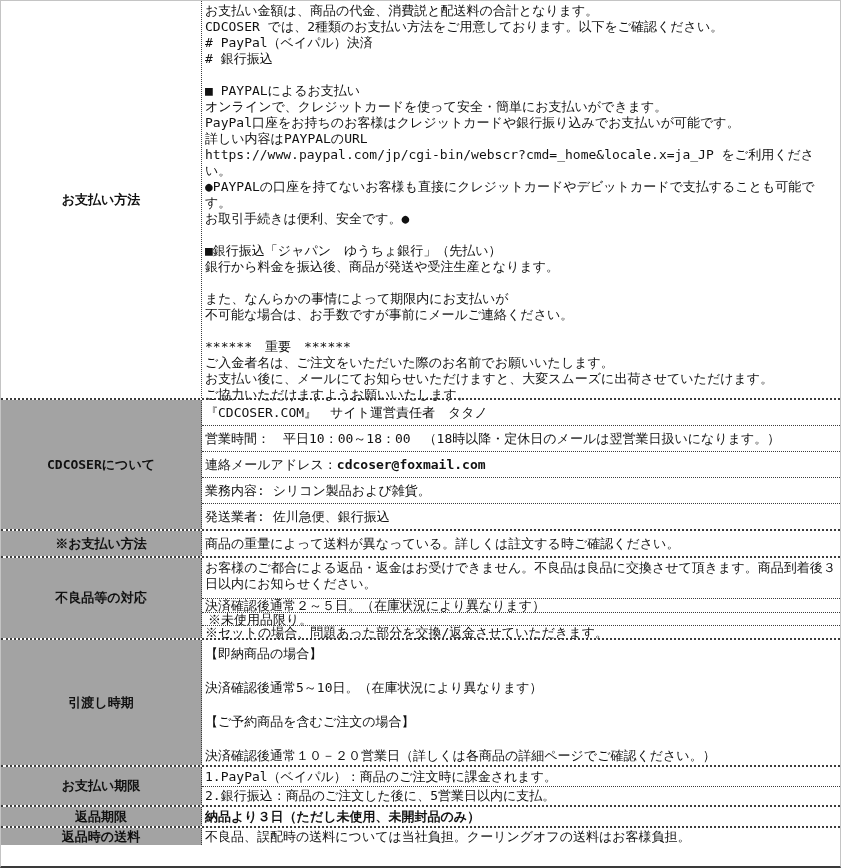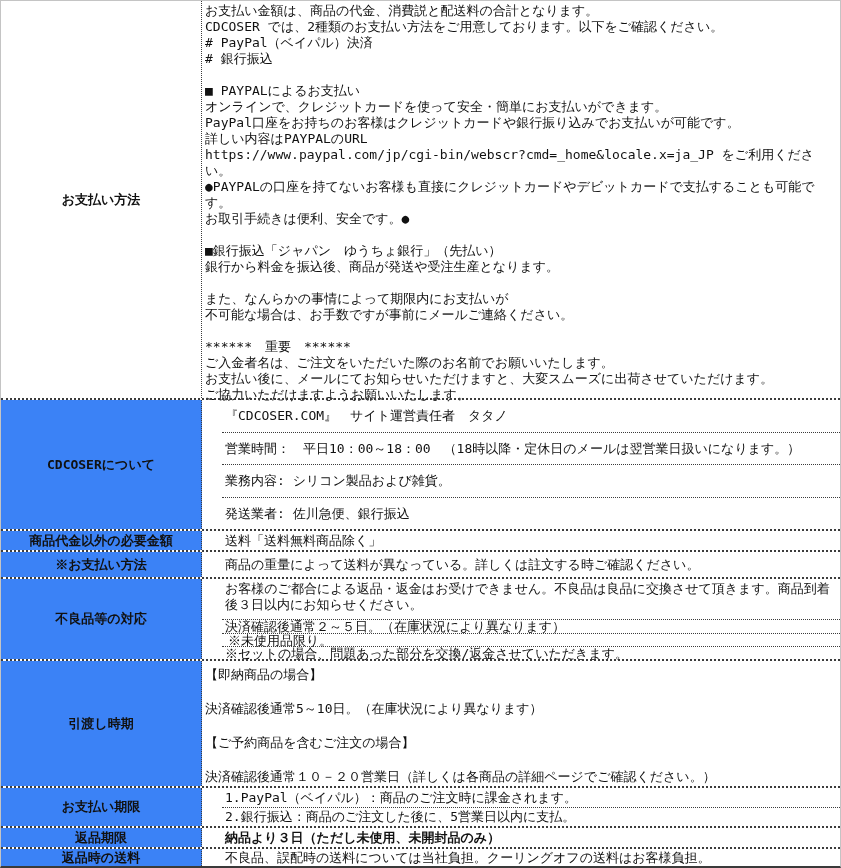--- a/index.html
+++ b/index.html
@@ -9,29 +9,29 @@
     border:1px solid #c4c4c4;border-bottom:2px solid #3a3a3a;
     display:flex;flex-direction:column;background:#fff;overflow:hidden;
   }
   .row{display:flex;box-sizing:border-box;flex:none;}
   .row.major{border-top:2px dotted #3c3c3c;}
   .hdr{
     width:201px;box-sizing:border-box;flex:none;
     border-right:1px dotted #3c3c3c;
     display:flex;align-items:center;justify-content:center;
     font-weight:bold;font-size:13px;line-height:16px;
-    background:#3b82f6;text-align:center;padding:0 6px;
+    background:#a3a3a3;text-align:center;padding:0 6px;
   }
   .hdr.white{background:#ffffff;}
   .cell{flex:1;min-width:0;box-sizing:border-box;font-size:13px;line-height:16px;}
   .pre{white-space:pre-wrap;padding:2px 4px 0 3px;word-break:break-all;}
   .stack{display:flex;flex-direction:column;}
   .sub{
     box-sizing:border-box;display:flex;align-items:center;
-    padding:0 4px 0 3px;font-size:13px;line-height:15px;white-space:pre-wrap;word-break:break-all;margin-left:20px;
+    padding:0 4px 0 3px;font-size:13px;line-height:15px;white-space:pre-wrap;word-break:break-all;
   }
   .sub + .sub{border-top:1px dotted #3c3c3c;}
   .grow{flex:1;}
   .email{font-weight:bold;}
   
   #r1{height:397px;}
   #r2{height:131px;}
   #r3{height:21px;}
   #r4{height:27px;}
   #r5{height:82px;}
@@ -75,29 +75,26 @@
 ご入金者名は、ご注文をいただいた際のお名前でお願いいたします。
 お支払い後に、メールにてお知らせいただけますと、大変スムーズに出荷させていただけます。
 ご協力いただけますようお願いいたします。</div>
   </section>
 
   <section class="row major" id="r2">
     <div class="hdr">CDCOSERについて</div>
     <div class="cell stack">
       <div class="sub grow">『CDCOSER.COM』　サイト運営責任者　タタノ</div>
       <div class="sub grow">営業時間：　平日10：00～18：00　（18時以降・定休日のメールは翌営業日扱いになります。）</div>
+      <div class="sub grow"><span>連絡メールアドレス：</span><span class="email">cdcoser@foxmail.com</span></div>
       <div class="sub grow">業務内容: シリコン製品および雑貨。</div>
       <div class="sub grow">発送業者: 佐川急便、銀行振込</div>
     </div>
   </section>
 
-  <section class="row major" id="r3">
-    <div class="hdr">商品代金以外の必要金額</div>
-    <div class="cell sub" style="border-top:none;">送料「送料無料商品除く」</div>
-  </section>
 
   <section class="row major" id="r4">
     <div class="hdr">※お支払い方法</div>
     <div class="cell sub" style="border-top:none;">商品の重量によって送料が異なっている。詳しくは註文する時ご確認ください。</div>
   </section>
 
   <section class="row major" id="r5">
     <div class="hdr">不良品等の対応</div>
     <div class="cell stack">
       <div class="sub s1">お客様のご都合による返品・返金はお受けできません。不良品は良品に交換させて頂きます。商品到着後３日以内にお知らせください。</div>

